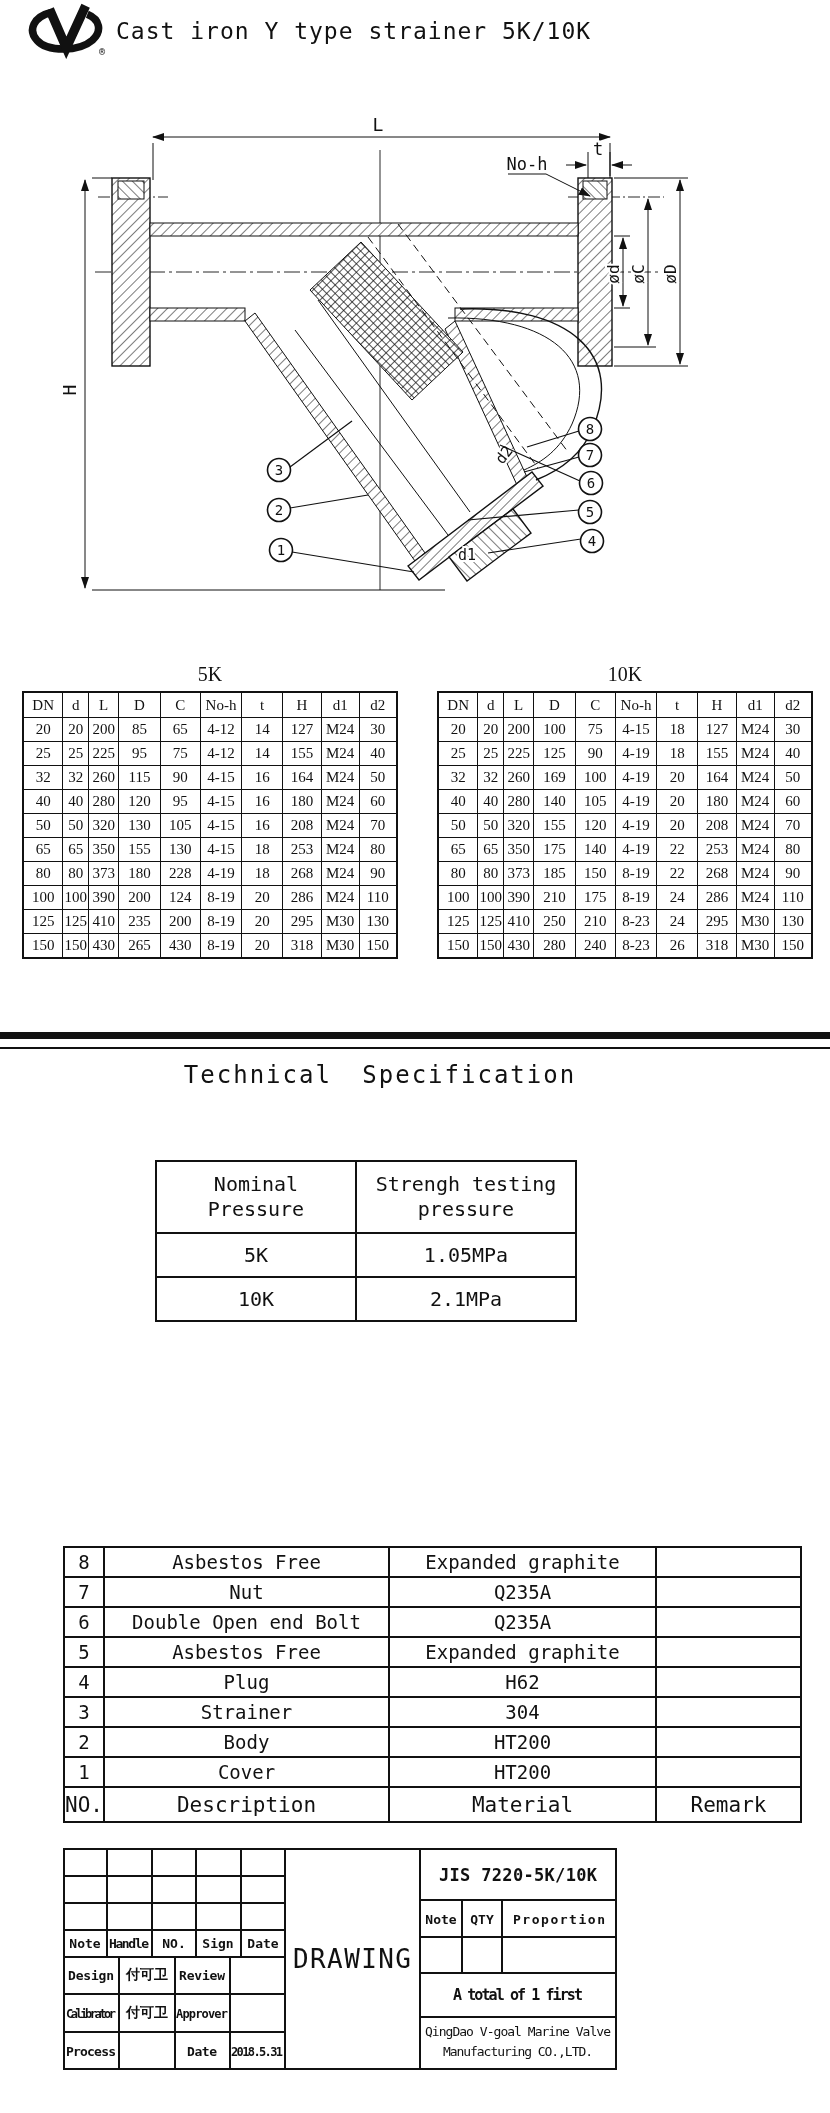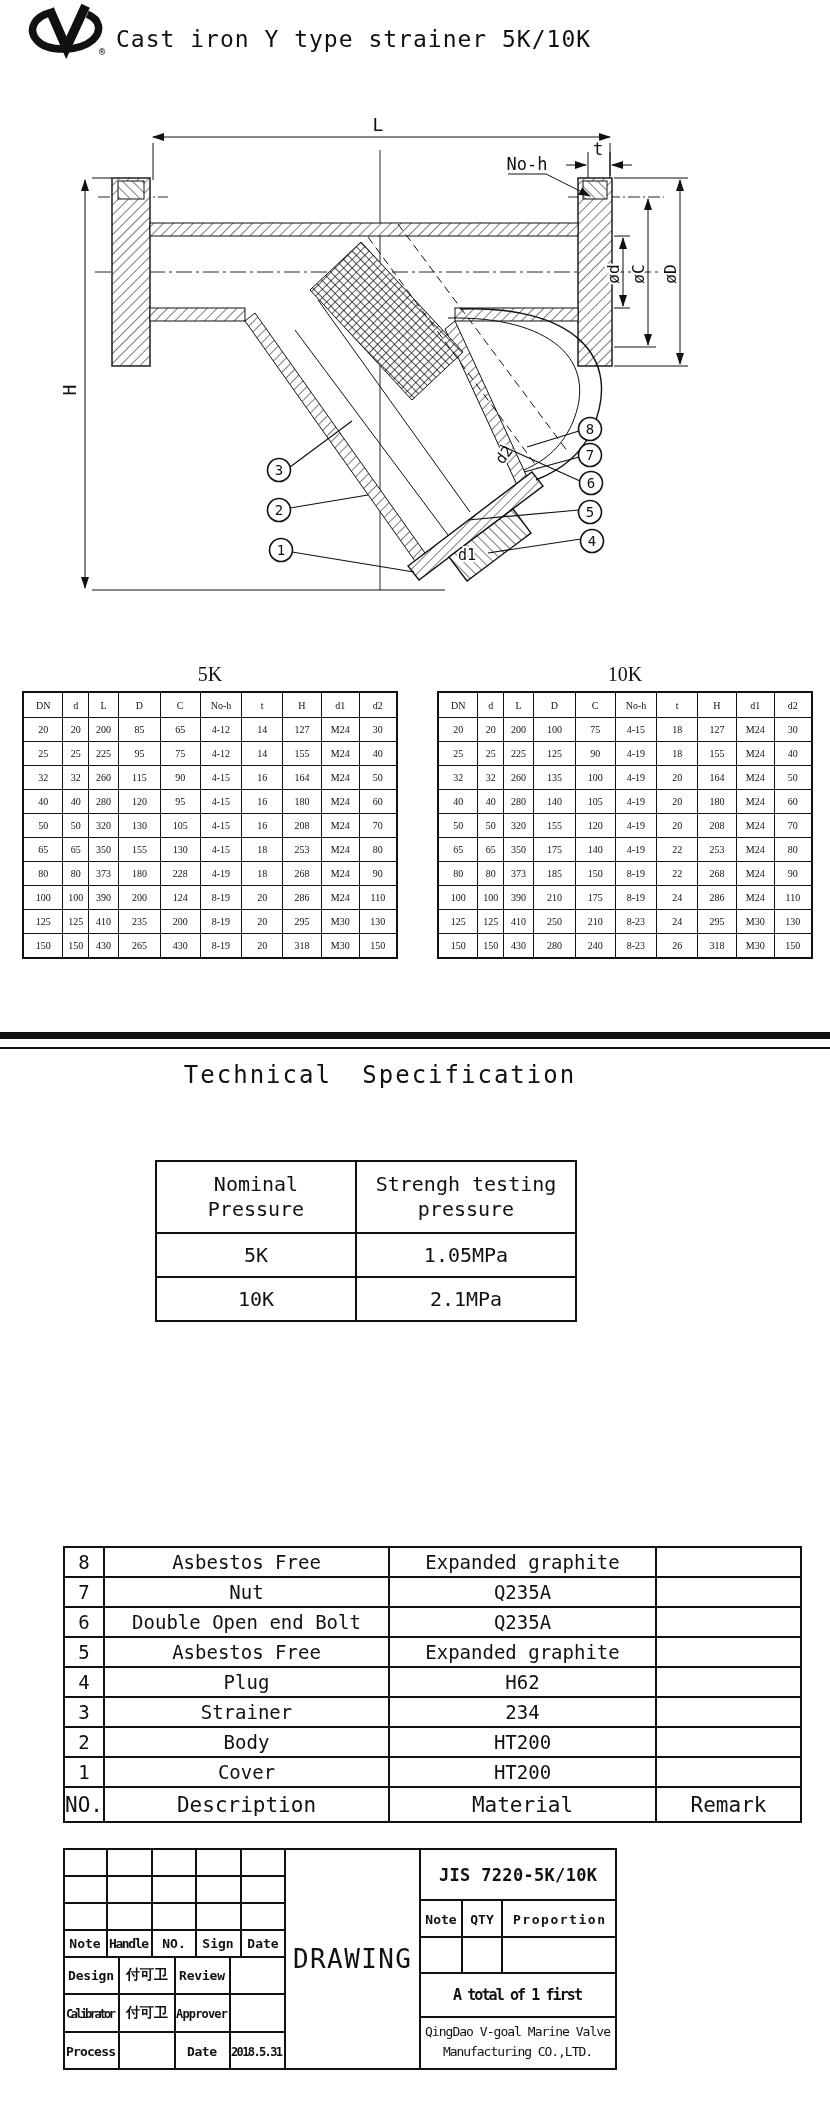--- a/index.html
+++ b/index.html
@@ -1,29 +1,29 @@
 <!DOCTYPE html>
 <html><head>
 <meta charset="utf-8">
 <style>
   html,body{margin:0;padding:0;background:#fff;}
   .page{position:relative;width:830px;height:2113px;background:#fff;color:#111;
         font-family:"DejaVu Sans Mono",monospace;overflow:hidden;}
   
   .logo{position:absolute;left:26px;top:3px;width:84px;height:56px;}
-  .doc-title{position:absolute;left:116px;top:26px;font-size:23px;letter-spacing:1px;white-space:nowrap;}
+  .doc-title{position:absolute;left:116px;top:18px;font-size:23px;letter-spacing:1px;white-space:nowrap;}
   
   .drawing{position:absolute;left:0;top:60px;width:830px;height:600px;}
   
   .size-block{position:absolute;top:663px;}
   .size-5k{left:22px;width:376px;}
   .size-10k{left:437px;width:376px;}
   .size-title{text-align:center;font-family:"Liberation Serif",serif;font-size:20px;height:24px;}
   table.size{border-collapse:collapse;table-layout:fixed;border:2px solid #111;
-             font-family:"Liberation Serif",serif;font-size:10px;margin-top:4px;}
+             font-family:"Liberation Serif",serif;font-size:15px;margin-top:4px;}
   table.size th{border:1px solid #111;font-weight:normal;height:24px;text-align:center;padding:0;}
   table.size td{border:1px solid #111;height:23px;text-align:center;padding:0;}
   
   .rule-heavy{position:absolute;left:0;top:1032px;width:830px;height:7px;background:#111;}
   .rule-thin{position:absolute;left:0;top:1047px;width:830px;height:2px;background:#111;}
   
   .ts-title{position:absolute;left:130px;top:1061px;width:500px;text-align:center;
             font-size:24px;letter-spacing:2px;word-spacing:14px;}
   table.ts{position:absolute;left:155px;top:1160px;border-collapse:collapse;table-layout:fixed;
            border:2px solid #a3a3a3;font-size:20px;padding-left:20px;}
@@ -385,21 +385,21 @@
             <td>4-19</td>
             <td>18</td>
             <td>155</td>
             <td>M24</td>
             <td>40</td>
           </tr>
           <tr>
             <td>32</td>
             <td>32</td>
             <td>260</td>
-            <td>135</td>
+            <td>169</td>
             <td>100</td>
             <td>4-19</td>
             <td>20</td>
             <td>164</td>
             <td>M24</td>
             <td>50</td>
           </tr>
           <tr>
             <td>40</td>
             <td>40</td>
@@ -549,21 +549,21 @@
         </tr>
         <tr>
           <td>4</td>
           <td>Plug</td>
           <td>H62</td>
           <td></td>
         </tr>
         <tr>
           <td>3</td>
           <td>Strainer</td>
-          <td>234</td>
+          <td>304</td>
           <td></td>
         </tr>
         <tr>
           <td>2</td>
           <td>Body</td>
           <td>HT200</td>
           <td></td>
         </tr>
         <tr>
           <td>1</td>

